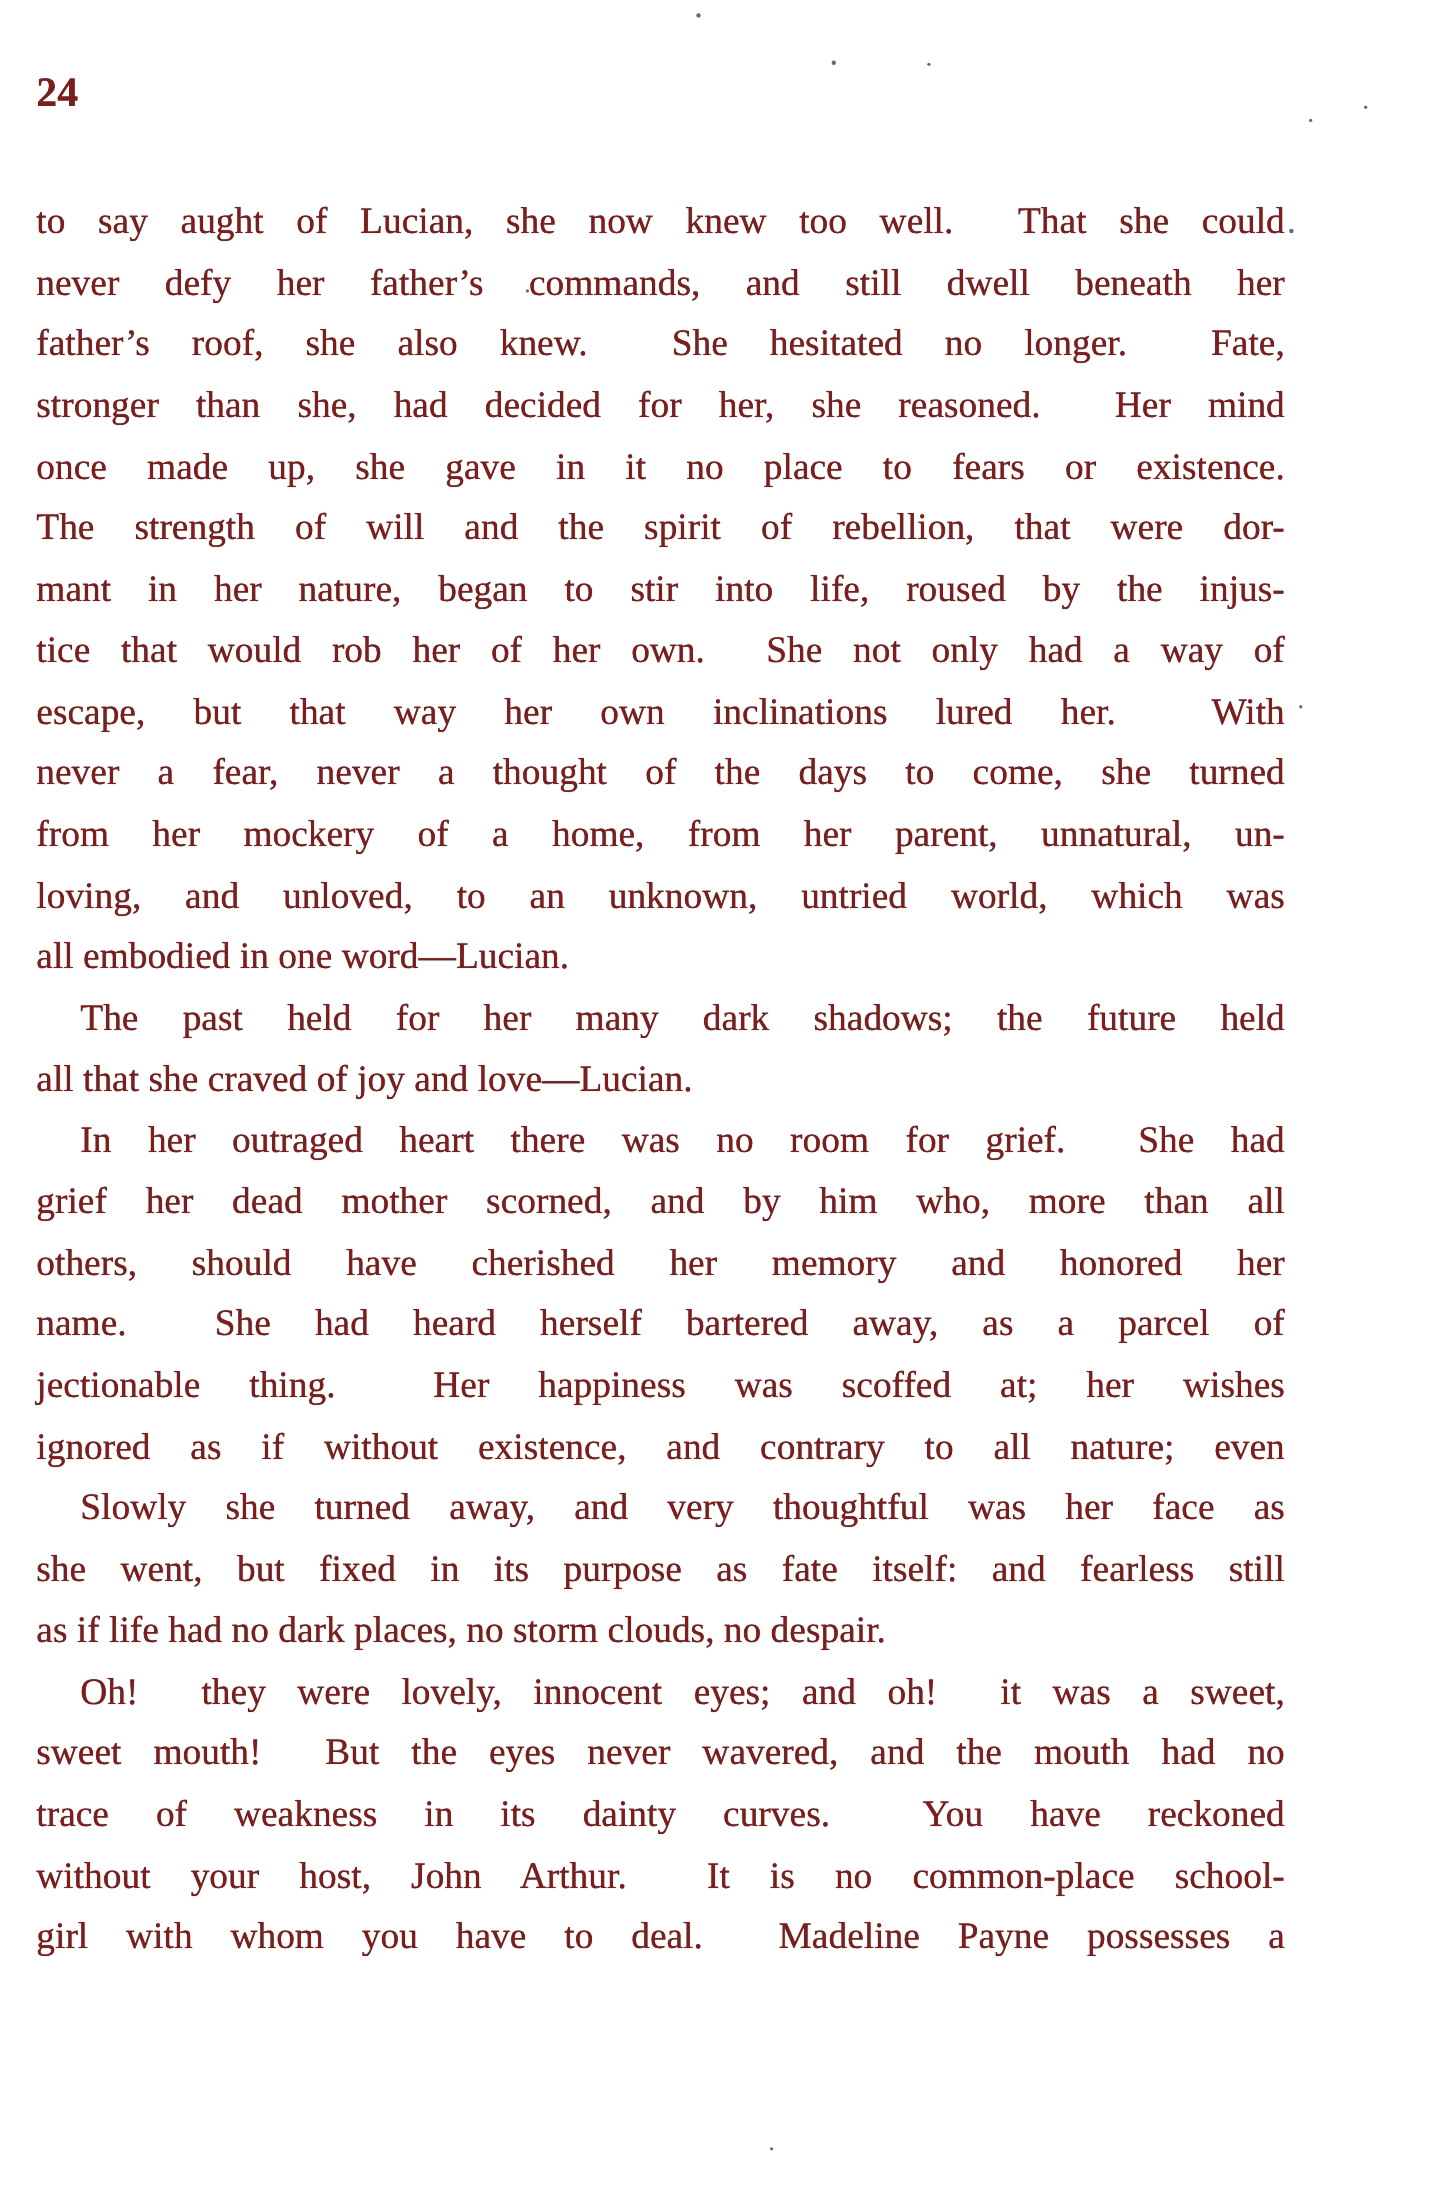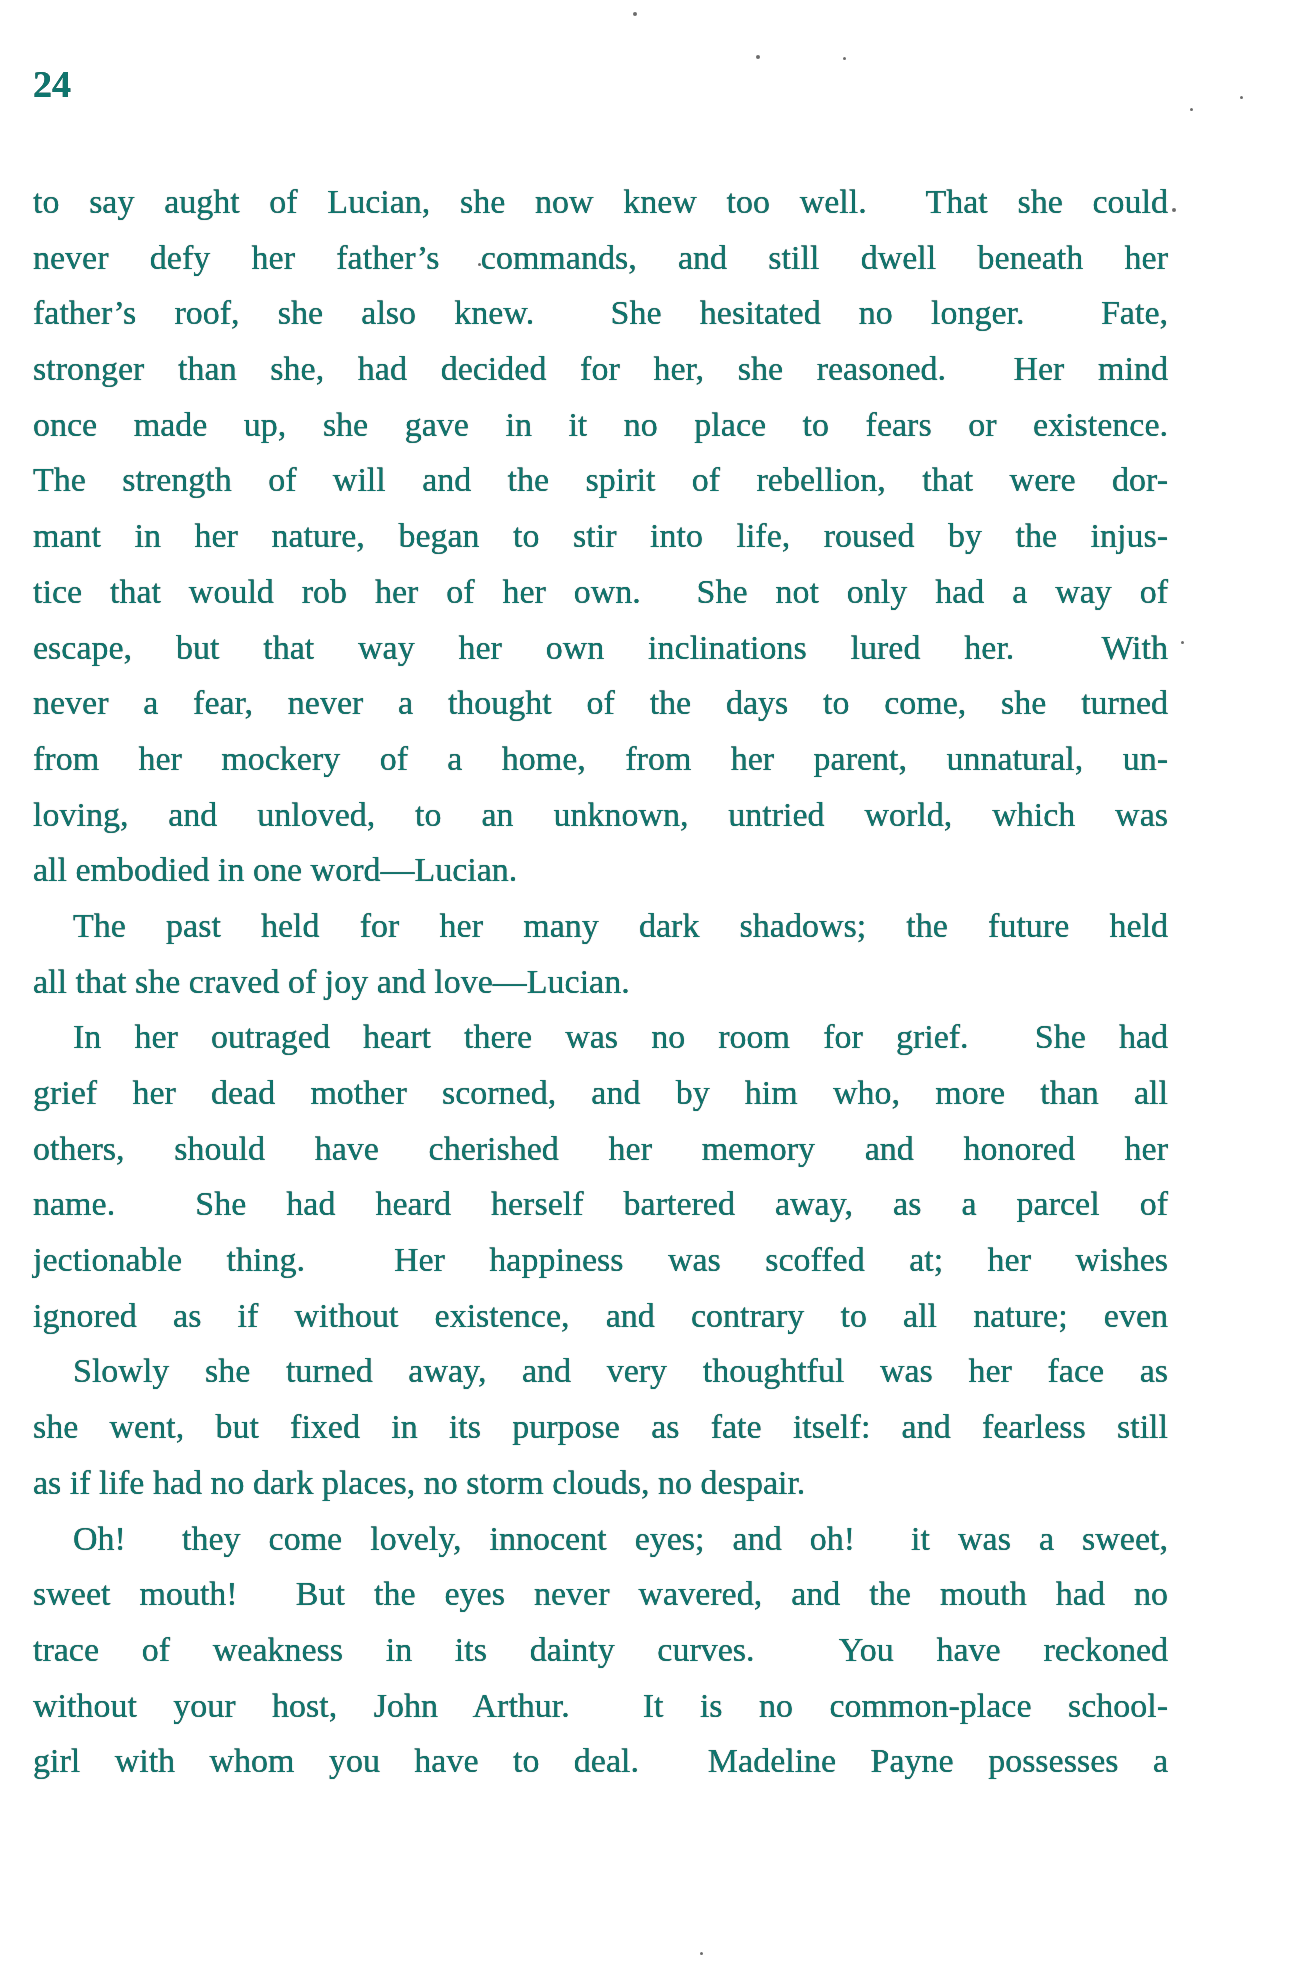--- a/index.html
+++ b/index.html
@@ -4,21 +4,21 @@
 <title>Book Page</title>
 <style>
   html, body { margin: 0; padding: 0; background: #ffffff; }
   .page {
     position: relative;
     width: 1307px;
     height: 1986px;
     background: #ffffff;
     overflow: hidden;
     font-family: "Liberation Serif", "DejaVu Serif", serif;
-    color: #0f766e;
+    color: #7f1d1d;
   }
   .pagenum {
     position: absolute;
     left: 33px;
     top: 62px;
     font-size: 38px;
     font-weight: bold;
     text-shadow: 0 0 0.6px rgba(0,0,0,0.85);
   }
   .runhead {
@@ -84,21 +84,21 @@
       <div class="line lastline">all that she craved of joy and love—Lucian.</div>
       <div class="line indent">In her outraged heart there was no room for grief.  She had</div>
       <div class="line">grief her dead mother scorned, and by him who, more than all</div>
       <div class="line">others, should have cherished her memory and honored her</div>
       <div class="line">name.  She had heard herself bartered away, as a parcel of</div>
       <div class="line">jectionable thing.  Her happiness was scoffed at; her wishes</div>
       <div class="line">ignored as if without existence, and contrary to all nature; even</div>
       <div class="line indent">Slowly she turned away, and very thoughtful was her face as</div>
       <div class="line">she went, but fixed in its purpose as fate itself: and fearless still</div>
       <div class="line lastline">as if life had no dark places, no storm clouds, no despair.</div>
-      <div class="line indent">Oh!  they come lovely, innocent eyes; and oh!  it was a sweet,</div>
+      <div class="line indent">Oh!  they were lovely, innocent eyes; and oh!  it was a sweet,</div>
       <div class="line">sweet mouth!  But the eyes never wavered, and the mouth had no</div>
       <div class="line">trace of weakness in its dainty curves.  You have reckoned</div>
       <div class="line">without your host, John Arthur.  It is no common-place school-</div>
       <div class="line">girl with whom you have to deal.  Madeline Payne possesses a</div>
     </div>
   <div id="specks">
       <div class="speck" style="left: 633px; top: 12px; width: 4px; height: 4px;"></div>
       <div class="speck" style="left: 756px; top: 55px; width: 4px; height: 4px;"></div>
       <div class="speck" style="left: 843px; top: 57px; width: 3px; height: 3px;"></div>
       <div class="speck" style="left: 1240px; top: 96px; width: 3px; height: 3px;"></div>

